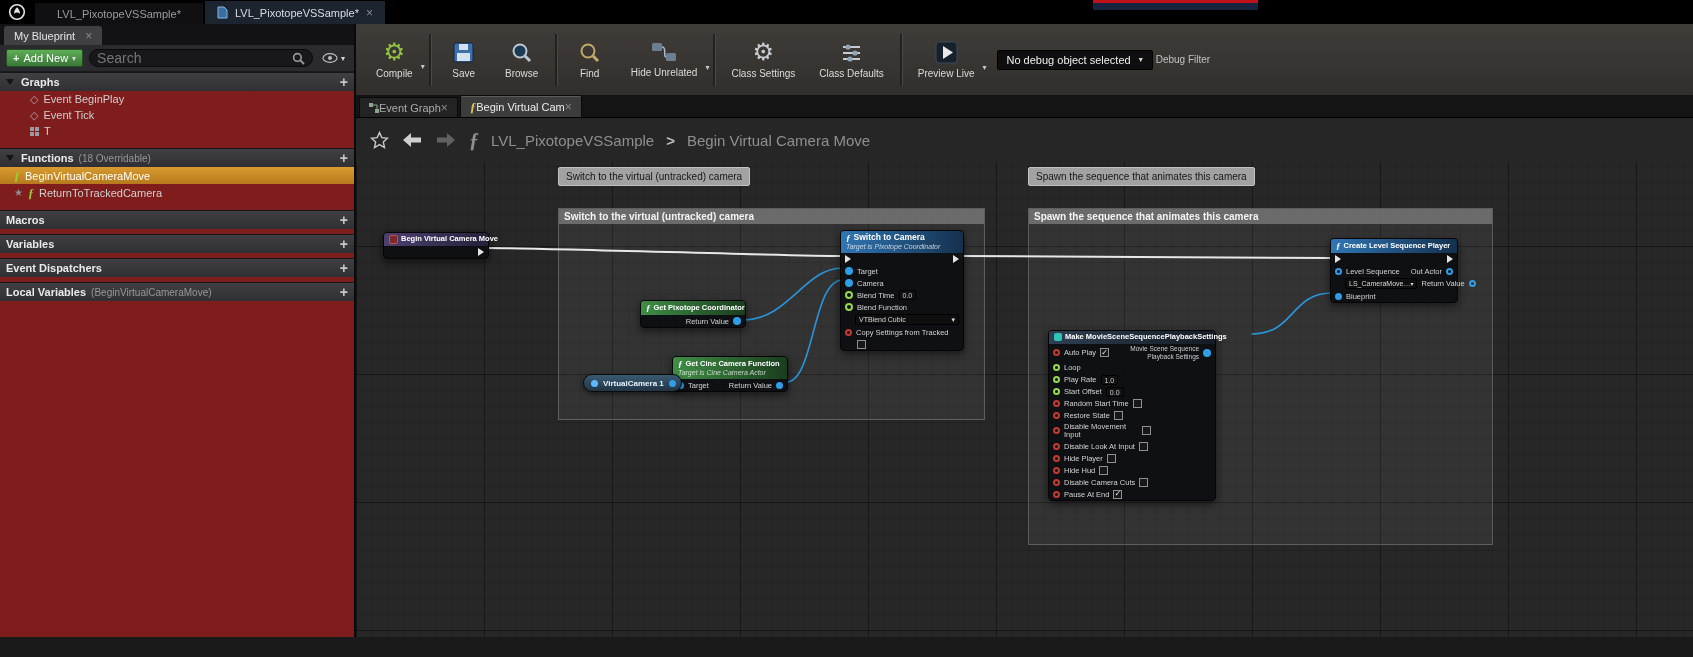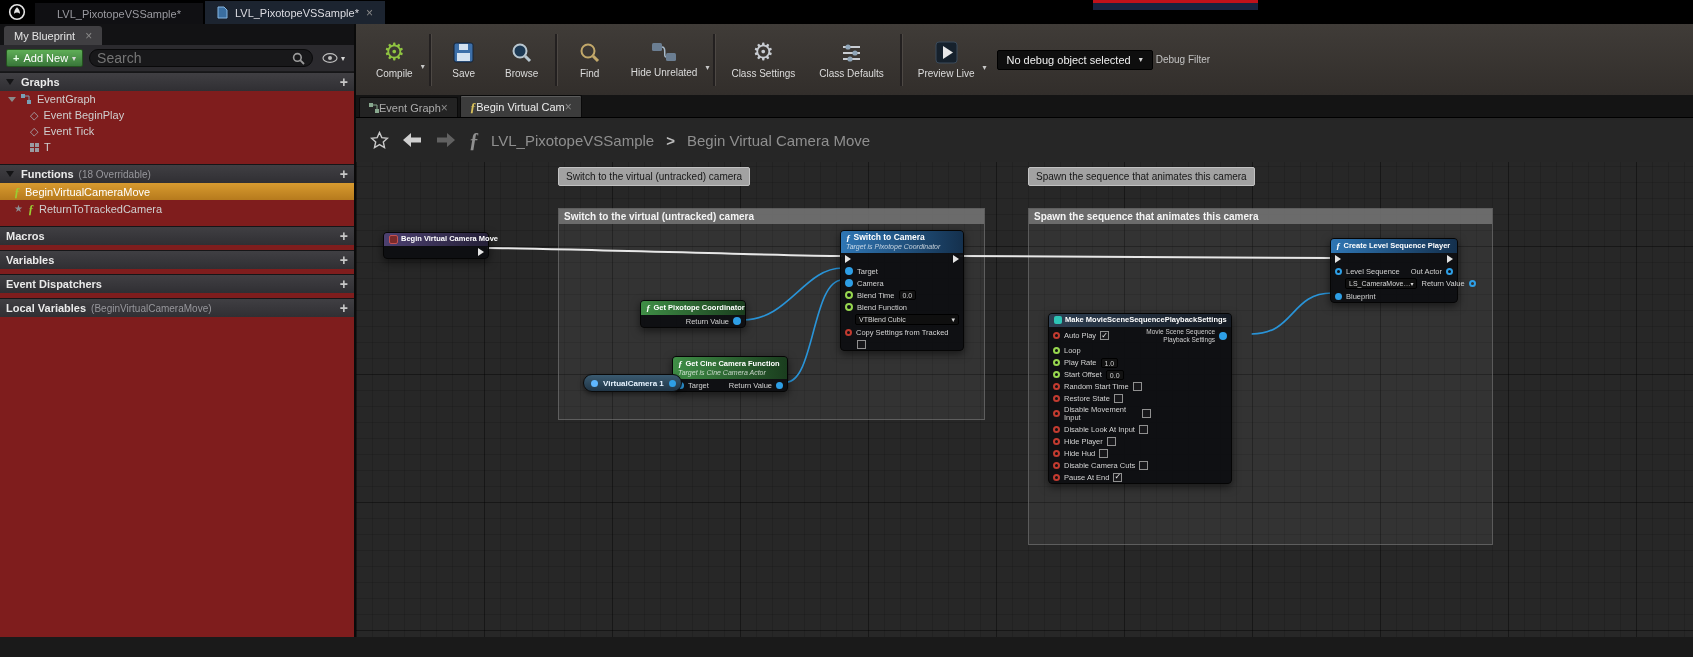--- a/index.html
+++ b/index.html
@@ -167,29 +167,20 @@
             </svg>
           <span class="caret">▾</span>
         </div>
       </div>
 
       <div class="section-header">
         <span class="exp-tri"></span>
         <span>Graphs</span>
         <span class="plusbtn">+</span>
       </div>
-      <div class="tree-row" style="padding-left:8px">
-        <span class="row-tri"></span>
-        <svg width="11" height="11">
-            <rect x="0" y="0" width="4" height="4" fill="#79a0b5"></rect>
-            <rect x="6" y="6" width="4" height="4" fill="#79a0b5"></rect>
-            <path d="M4 2 H8 V6" stroke="#79a0b5" fill="none"></path>
-          </svg>
-        <span>EventGraph</span>
-      </div>
       <div class="tree-row" style="padding-left:30px">
         <span class="diam">◇</span>
         <span>Event BeginPlay</span>
       </div>
       <div class="tree-row" style="padding-left:30px">
         <span class="diam">◇</span>
         <span>Event Tick</span>
       </div>
       <div class="tree-row" style="padding-left:30px">
         <svg width="9" height="9">
@@ -461,21 +452,21 @@
               </div>
           </div>
         </div>
 
         <div class="var-node" style="left:227px;top:256px">
           <span class="var-icon"></span>
           <span>VirtualCamera 1</span>
           <span class="pin filled sm"></span>
         </div>
 
-        <div class="node" style="left:692px;top:195px;width:184px">
+        <div class="node" style="left:692px;top:212px;width:168px">
           <div class="node-header hdr-dark">
             <div class="nh-line" style="font-size:7.5px">
               <span class="mk-icon"></span>
               <span>Make MovieSceneSequencePlaybackSettings</span>
             </div>
           </div>
           <div class="pin-row" style="min-height:18px">
             <span class="pin red"></span>
             <span class="pin-label">Auto Play</span>
             <span class="cb on">

